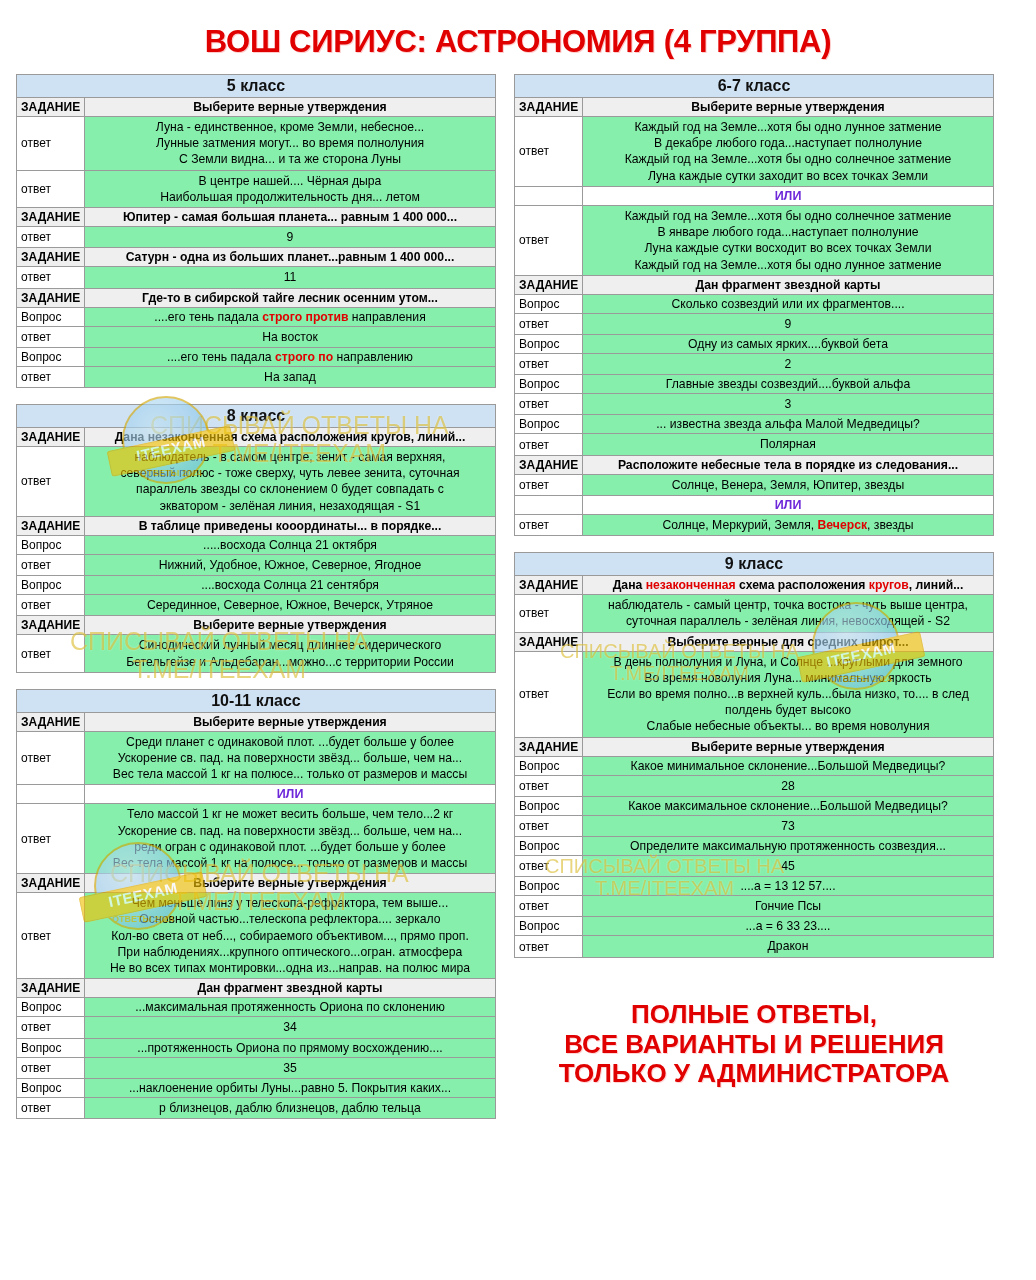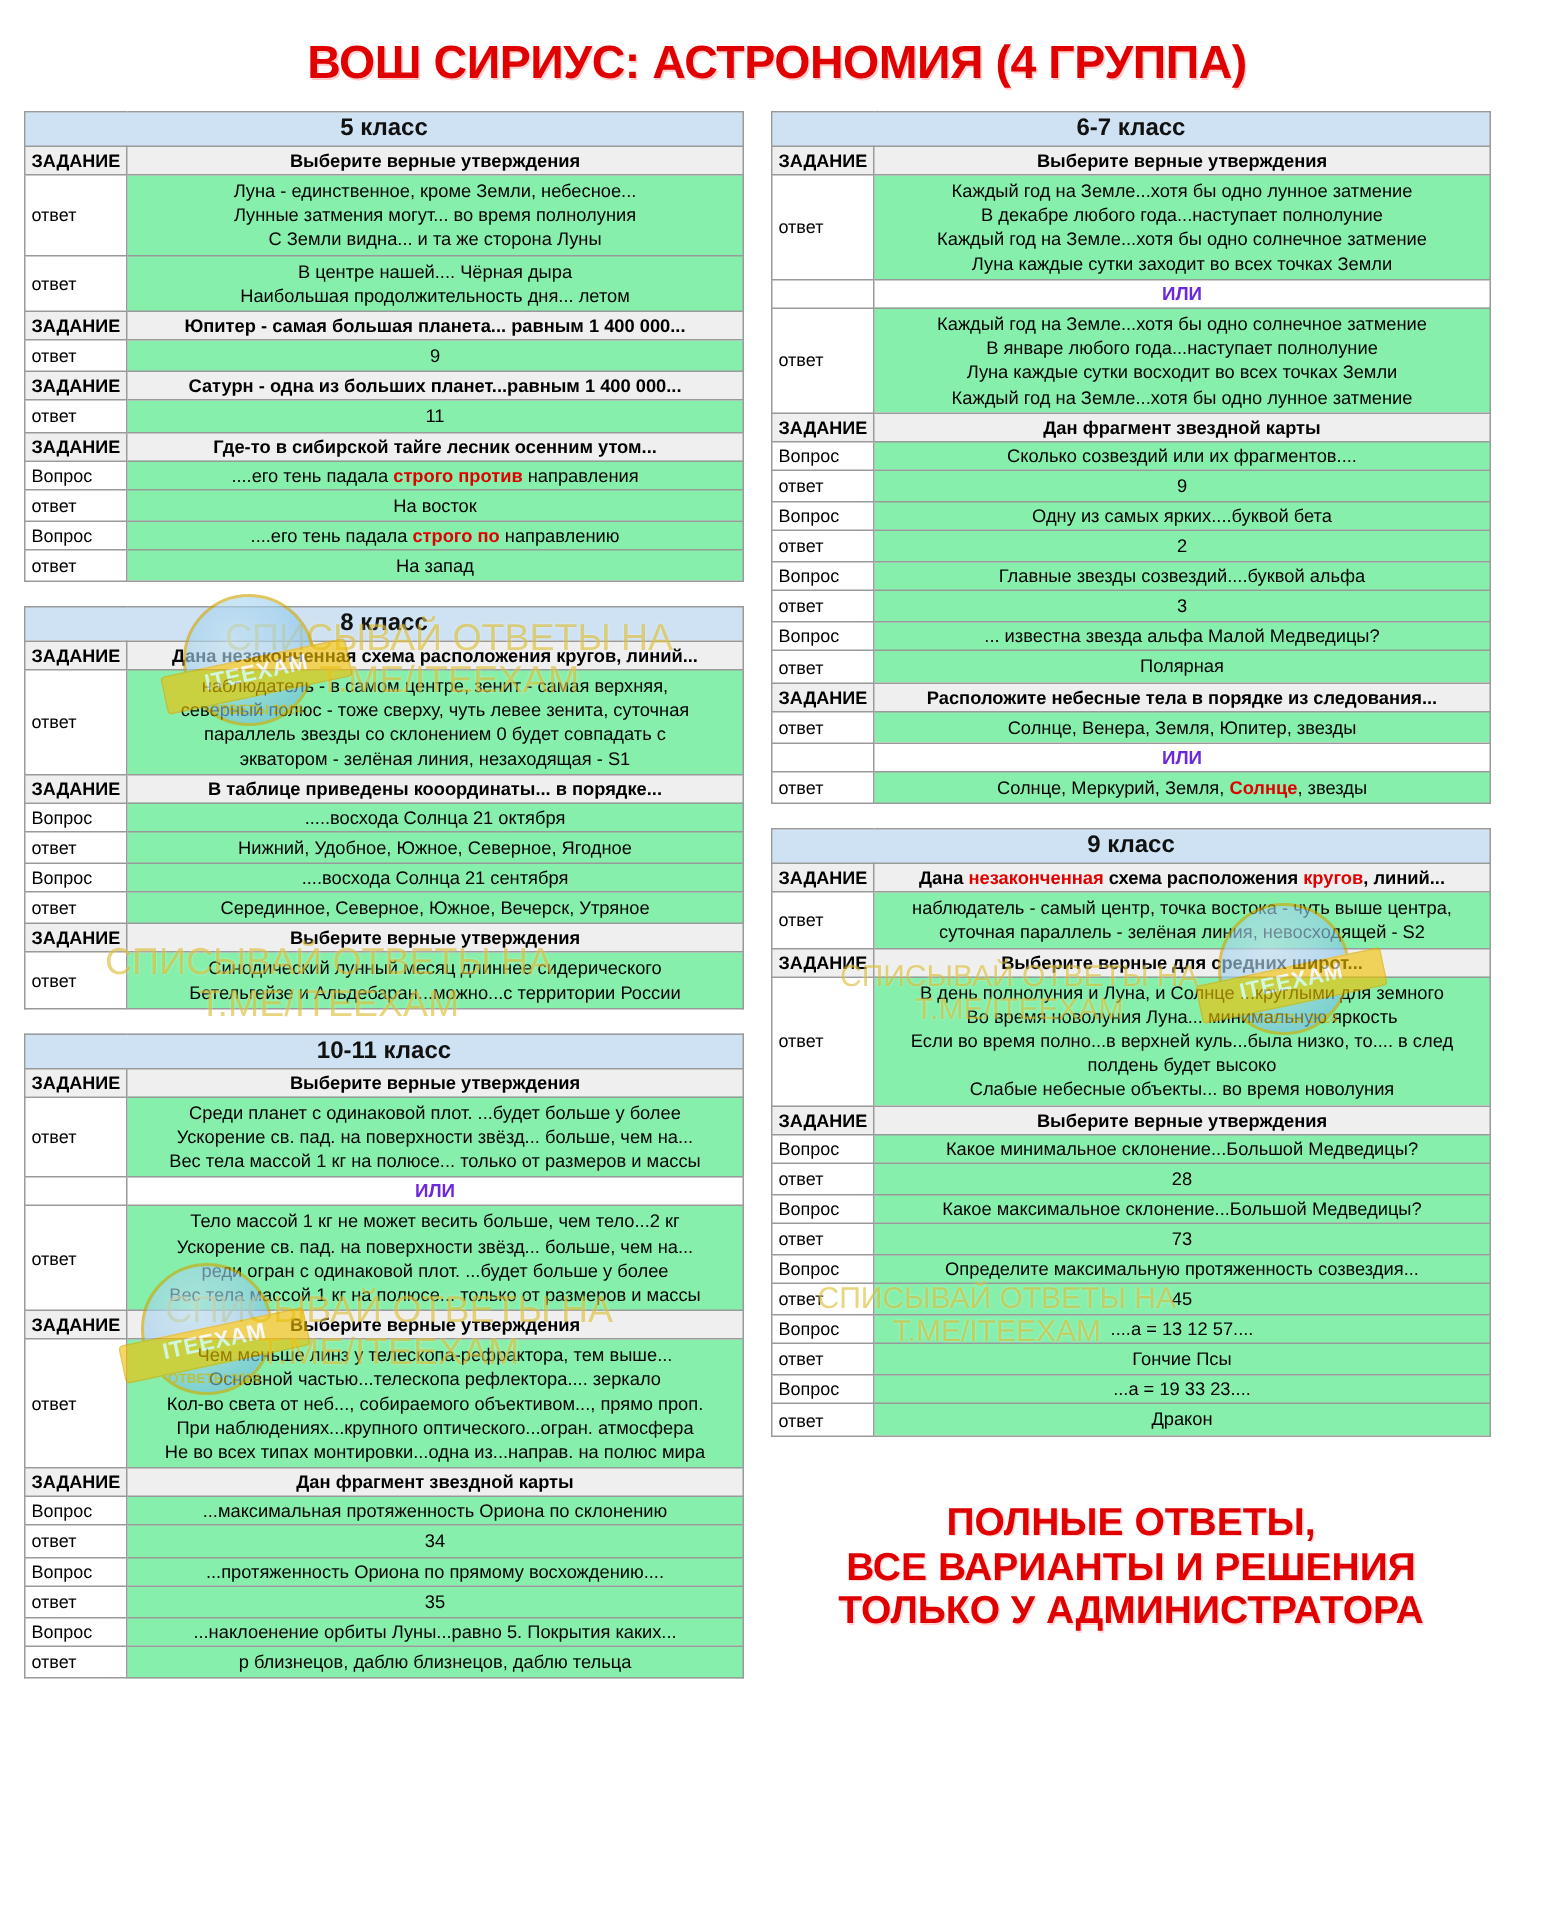--- a/index.html
+++ b/index.html
@@ -486,21 +486,21 @@
                 <span class="line">Солнце, Венера, Земля, Юпитер, звезды</span>
               </td>
             </tr>
             <tr class="ili">
               <td class="lbl">&nbsp;</td>
               <td>ИЛИ</td>
             </tr>
             <tr>
               <td class="lbl">ответ</td>
               <td class="cell">
-                <span class="line">Солнце, Меркурий, Земля, <span class="red">Солнце</span>, звезды</span>
+                <span class="line">Солнце, Меркурий, Земля, <span class="red">Вечерск</span>, звезды</span>
               </td>
             </tr>
           </tbody>
       </table>
 
       <table class="block">
         <colgroup>
             <col style="width:68px">
             <col>
           </colgroup>
@@ -572,21 +572,21 @@
               <td class="cell">....а = 13 12 57....</td>
             </tr>
             <tr>
               <td class="lbl">ответ</td>
               <td class="cell">
                 <span class="line">Гончие Псы</span>
               </td>
             </tr>
             <tr>
               <td class="lbl">Вопрос</td>
-              <td class="cell">...а = 19 33 23....</td>
+              <td class="cell">...а = 6 33 23....</td>
             </tr>
             <tr>
               <td class="lbl">ответ</td>
               <td class="cell">
                 <span class="line">Дракон</span>
               </td>
             </tr>
           </tbody>
       </table>
 

